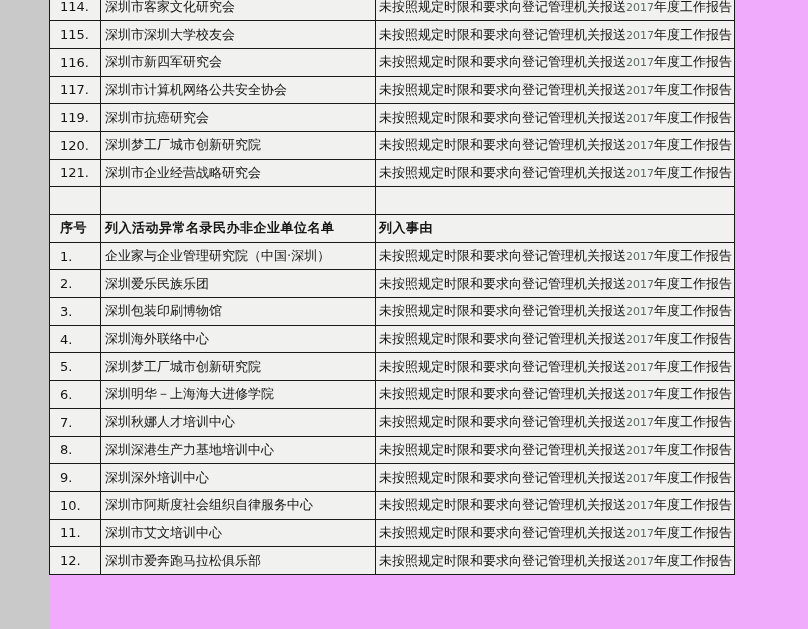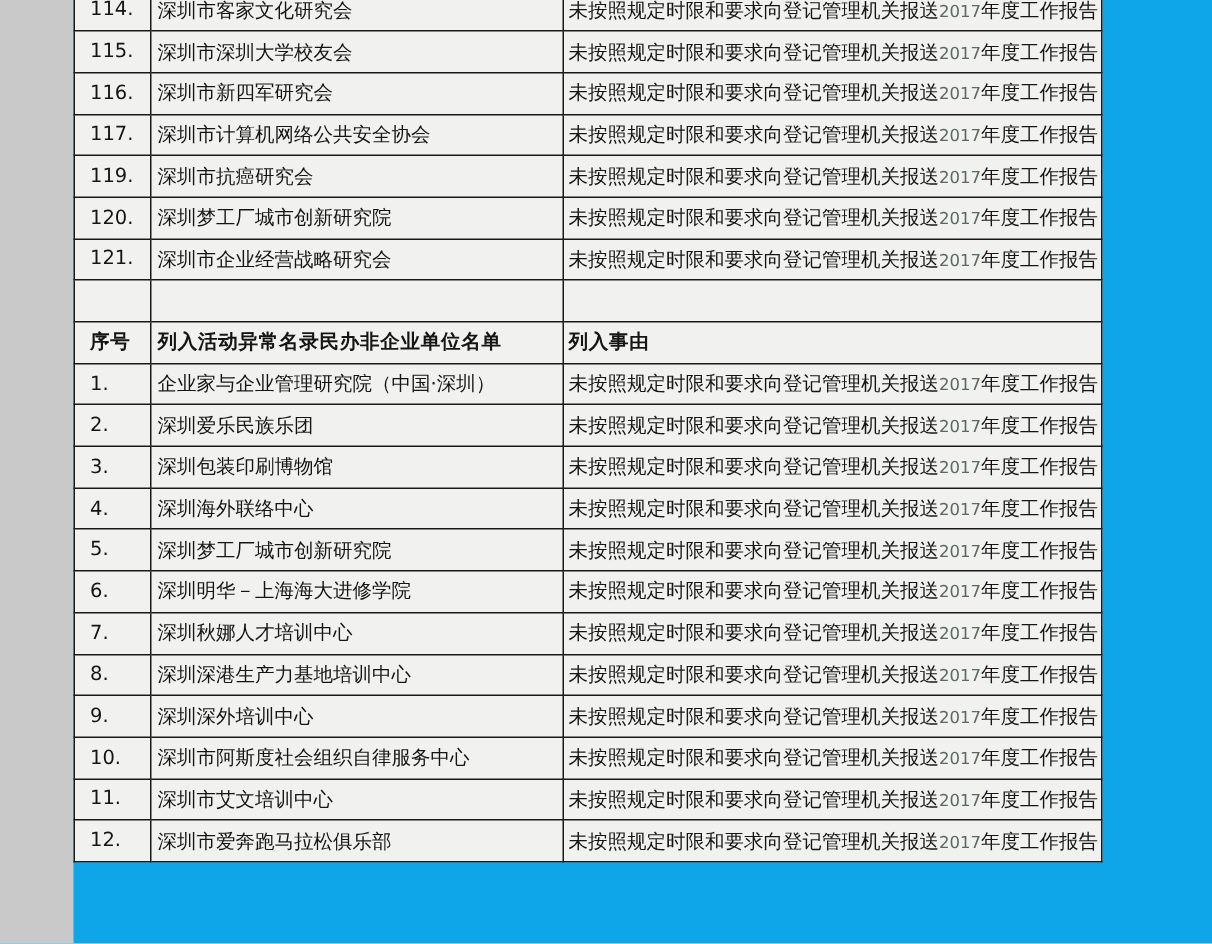--- a/index.html
+++ b/index.html
@@ -5,21 +5,21 @@
   html, body {
     margin: 0;
     padding: 0;
     font-family: "DejaVu Sans", "Liberation Sans", sans-serif;
   }
   .viewport {
     position: relative;
     width: 808px;
     height: 629px;
     overflow: hidden;
-    background: #0ea5e9;
+    background: #f0abfc;
   }
   .left-margin {
     position: absolute;
     left: 0;
     top: 0;
     width: 49px;
     height: 629px;
     background: #c9c9c9;
   }
   table.list-table {

